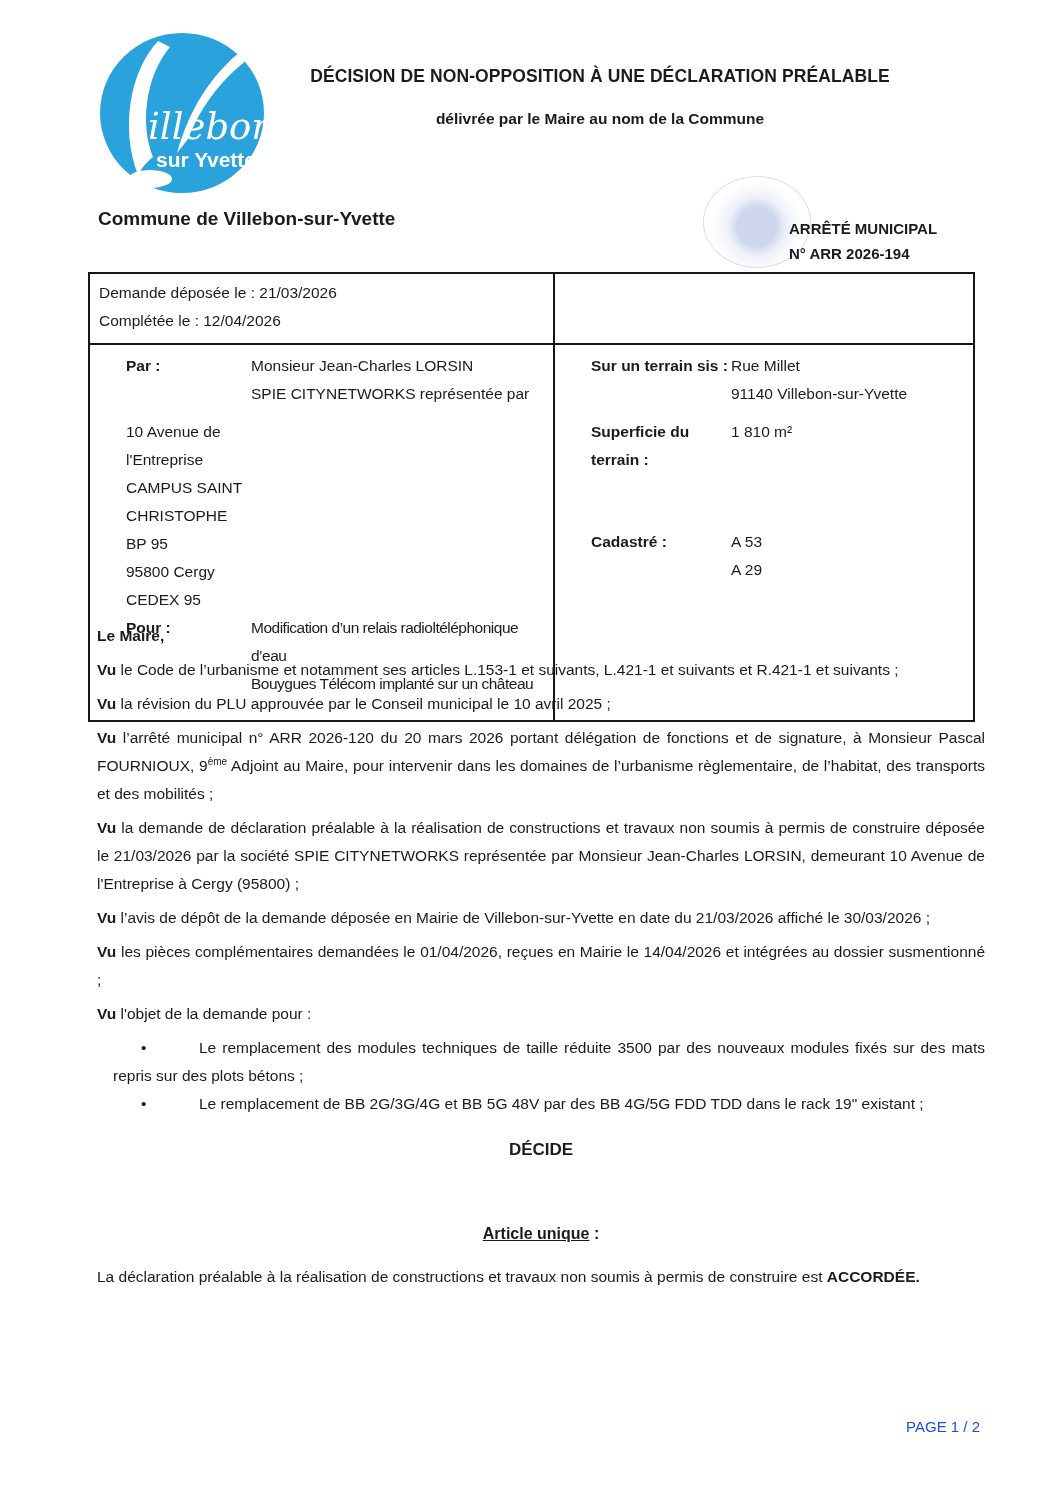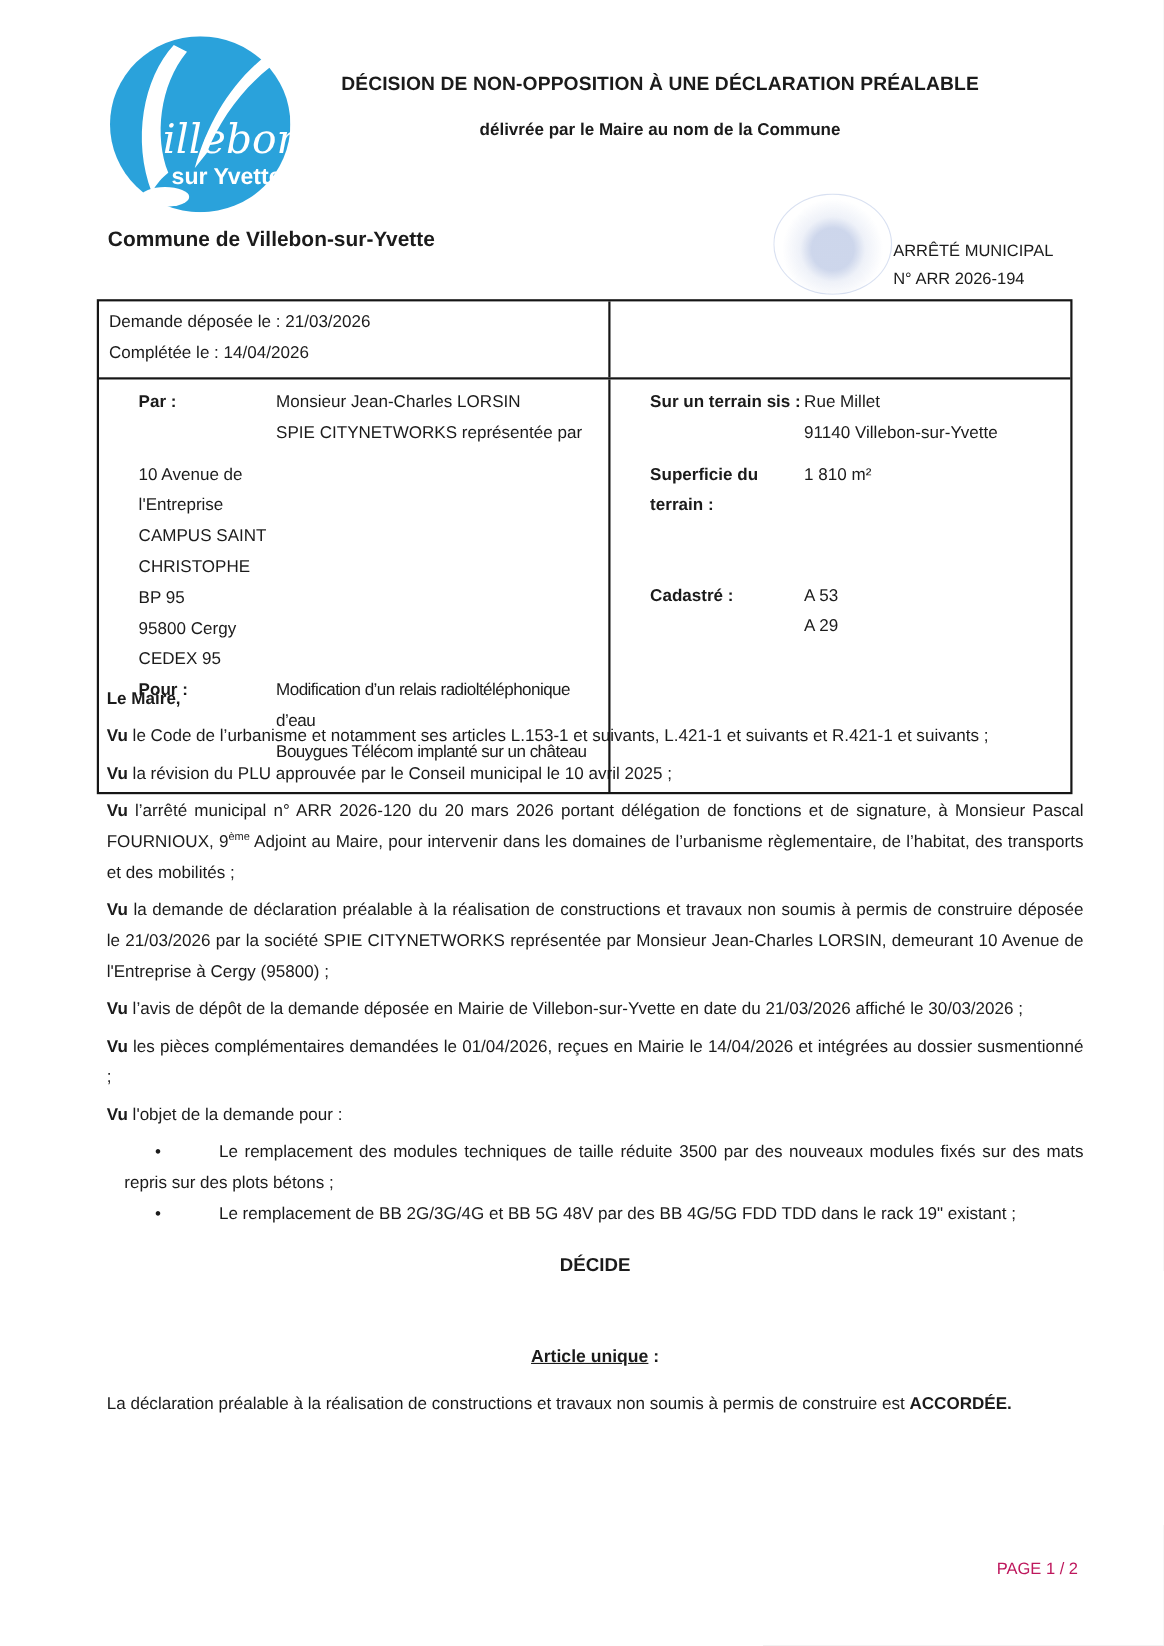--- a/index.html
+++ b/index.html
@@ -21,21 +21,21 @@
   
   .commune{position:absolute;left:75px;top:208px;font-size:19px;font-weight:bold;margin-left:23px;}
   .stamp{
     position:absolute;left:703px;top:176px;width:108px;height:92px;
     border-radius:50%;
     background:
       radial-gradient(circle at 50% 55%, rgba(90,120,190,0.30) 0 26%, rgba(90,120,190,0.10) 40%, transparent 62%);
     box-shadow:inset 0 0 0 1px rgba(100,130,200,0.25);
     filter:blur(0.6px);
   }
-  .arrete{position:absolute;left:812px;top:216px;font-size:15px;font-weight:normal;line-height:25px;}
+  .arrete{position:absolute;left:789px;top:216px;font-size:15px;font-weight:bold;line-height:25px;}
   
   .doc-table{
     position:absolute;left:88px;top:272px;width:887px;
     border:2px solid #161616;box-sizing:border-box;
     font-size:15.5px;line-height:28px;
   }
   .t-row{display:grid;grid-template-columns:465px 1fr;}
   .t-head{border-bottom:2px solid #161616;}
   .t-cell{padding:5px 10px 8px 9px;box-sizing:border-box;}
   .t-cell.left{border-right:2px solid #161616;}
@@ -56,21 +56,21 @@
   .dot{display:inline-block;width:86px;padding-left:28px;box-sizing:border-box;}
   sup{font-size:10px;line-height:0;}
   
   .decide{position:absolute;left:97px;top:1140px;width:888px;text-align:center;
           font-size:17px;font-weight:bold;}
   .article{position:absolute;left:97px;top:1225px;width:888px;text-align:center;
            font-size:16px;font-weight:bold;}
   .article .u{text-decoration:underline;}
   .final{position:absolute;left:97px;top:1263px;width:888px;font-size:15.5px;line-height:28px;}
   
-  .footer{position:absolute;right:78px;top:1418px;font-size:15px;color:#be185d;}
+  .footer{position:absolute;right:78px;top:1418px;font-size:15px;color:#1d4ed8;}
 </style>
 </head>
 <body>
 
 <div class="page">
 
   <div class="logo">
     <svg width="164" height="160" viewBox="0 0 164 160">
       <ellipse cx="82" cy="80" rx="82" ry="80" fill="#2aa2db"></ellipse>
 
@@ -93,21 +93,21 @@
 
   <div class="arrete">
     <div>ARRÊTÉ MUNICIPAL</div>
     <div>N° ARR 2026-194</div>
   </div>
 
   <div class="doc-table">
     <div class="t-row t-head">
       <div class="t-cell left">
         <div>Demande déposée le : 21/03/2026</div>
-        <div>Complétée le : 14/04/2026</div>
+        <div>Complétée le : 12/04/2026</div>
       </div>
     </div>
     <div class="t-row t-body">
       <div class="t-cell left">
         <div class="pair r1">
           <div class="lbl">Par :</div>
           <div>
             <div>Monsieur Jean-Charles LORSIN</div>
             <div>SPIE CITYNETWORKS représentée par</div>
           </div>

